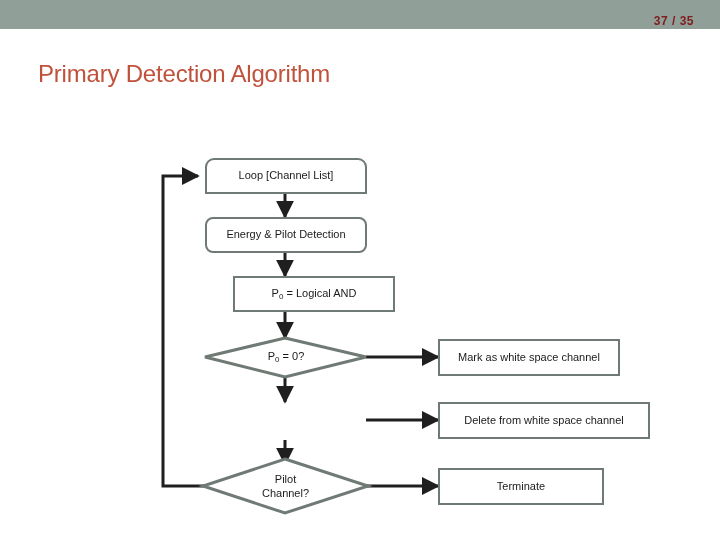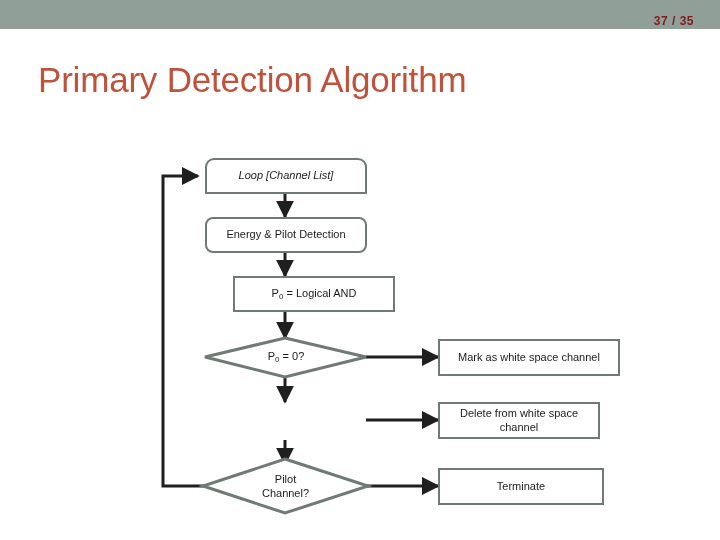--- a/index.html
+++ b/index.html
@@ -20,21 +20,21 @@
   .pagenum{
     position:absolute;right:26px;top:6px;
     color:#7f1d1d;font-size:12px;font-weight:bold;
     letter-spacing:.5px;white-space:nowrap;margin-top:8px;
   }
 
   
   .title{
     position:absolute;left:38px;top:60px;
     color:#c0523c;
-    font-size:35px;font-weight:normal;
+    font-size:24px;font-weight:normal;
     letter-spacing:-.2px;white-space:nowrap;
   }
 
   
   .flow{position:absolute;left:0;top:0;width:720px;height:540px;}
   .flowsvg{position:absolute;left:0;top:0;}
 
   
   .node{
     position:absolute;
@@ -45,21 +45,20 @@
     font-size:11px;
     line-height:1.25;
     background:#ffffff;
   }
   .rect{
     border:2.5px solid #6f7a74;
   }
   .loopbox{
     border:2.5px solid #6f7a74;
     border-radius:9px 9px 0 0;
-    font-style:italic;
   }
   .diamondlabel{
     position:absolute;
     display:flex;align-items:center;justify-content:center;
     text-align:center;color:#1a1a1a;font-size:11px;line-height:1.3;
     background:transparent;
   }
   sub{font-size:8px;vertical-align:-2px;}
 </style>
 </head>
@@ -133,21 +132,21 @@
       <span>
         <span>Pilot</span><br>
         <span>Channel?</span>
       </span>
     </div>
 
     <div class="node rect" style="left:438px;top:339px;width:182px;height:37px;">
       <span>Mark as white space channel</span>
     </div>
 
-    <div class="node rect" style="left:438px;top:402px;width:162px;height:37px;">
+    <div class="node rect" style="left:438px;top:402px;width:212px;height:37px;">
       <span>Delete from white space channel</span>
     </div>
 
     <div class="node rect" style="left:438px;top:468px;width:166px;height:37px;">
       <span>Terminate</span>
     </div>
 
   </div>
 </div>
 

